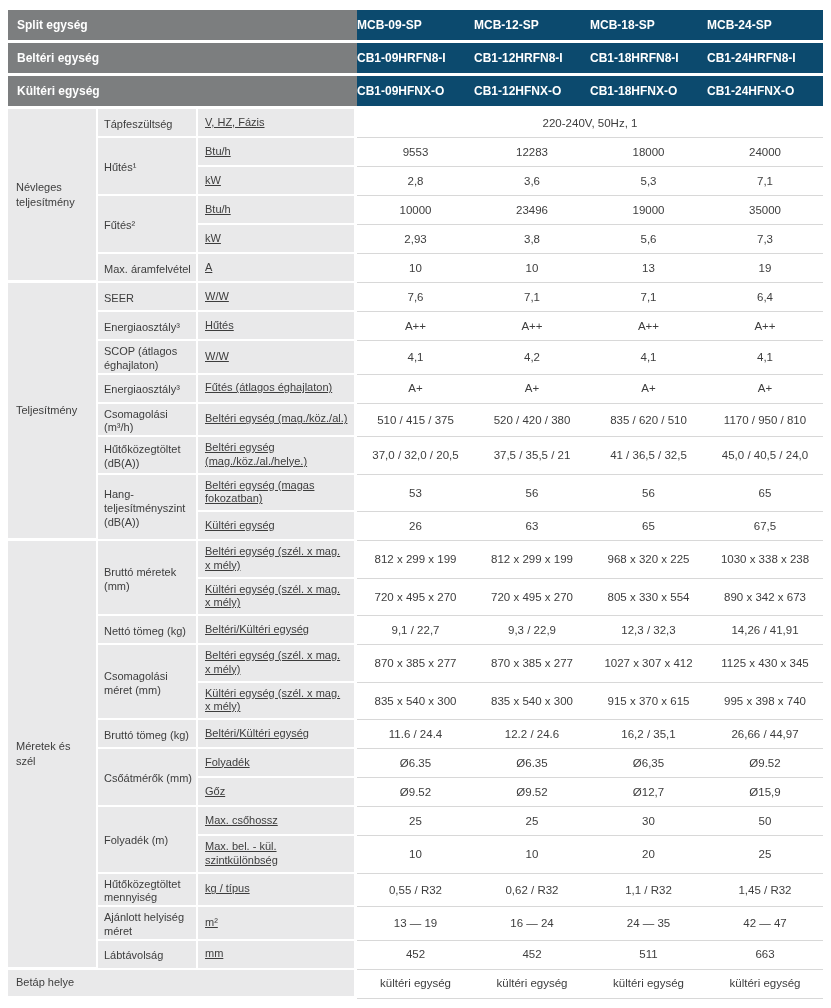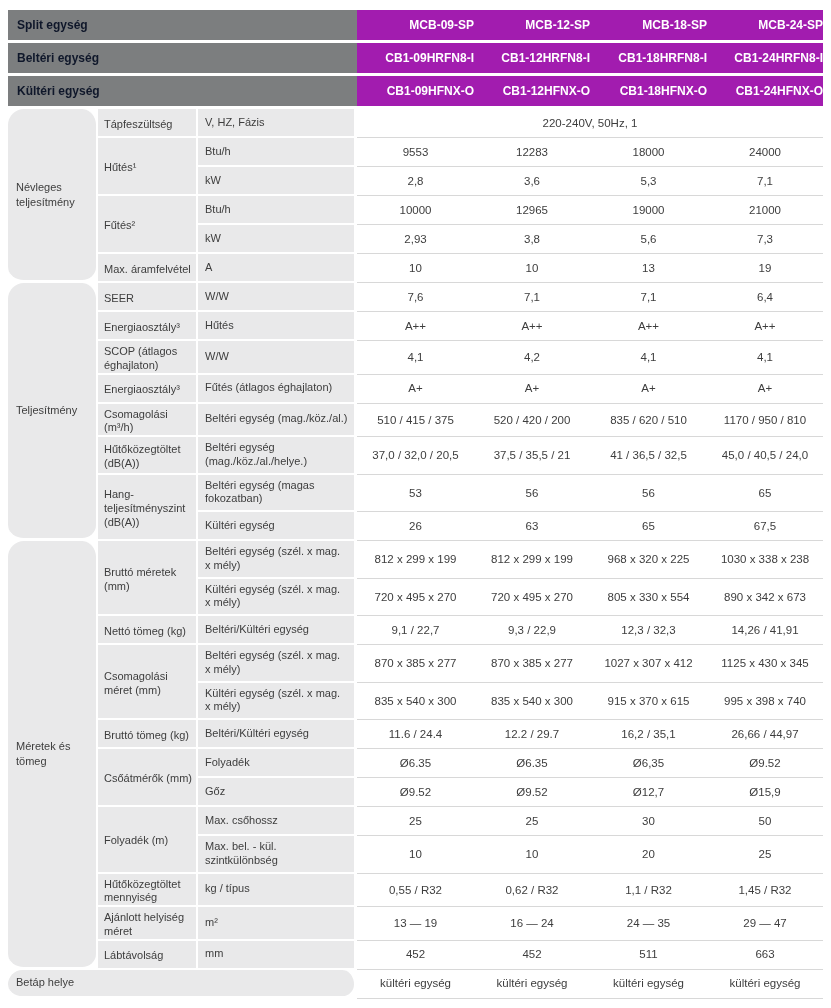--- a/index.html
+++ b/index.html
@@ -19,65 +19,65 @@
     width: 815px;
     border-collapse: separate;
     border-spacing: 0;
     table-layout: fixed;
   }
   td { vertical-align: middle; }
 
   
   td.hlabel {
     background: #7c7e7f;
-    color: #0f172a;
+    color: #ffffff;
     font-weight: bold;
     font-size: 12px;
     padding: 8px 0 8px 9px;
     border-bottom: 3px solid #ffffff;
     height: 31px;
   }
   td.hval {
-    background: #a21caf;
+    background: #0c4a6e;
     color: #ffffff;
     font-weight: bold;
     font-size: 12px;
-    text-align: right;
+    text-align: left;
     border-bottom: 3px solid #ffffff;
     height: 31px;
   }
 
   
   td.group {
     background: #e9e9ea;
     font-size: 11px;
     padding: 4px 4px 4px 8px;
     border-right: 2px solid #ffffff;
     border-bottom: 3px solid #ffffff;
     line-height: 1.3;
-    border-radius: 16px;
   }
   td.group.wide {
     border-right: 3px solid #ffffff;
   }
   td.sub {
     background: #e9e9ea;
     font-size: 11px;
     padding: 4px 4px 0 6px;
     border-right: 2px solid #ffffff;
     border-bottom: 2px solid #ffffff;
     line-height: 1.25;
   }
   td.unit {
     background: #e9e9ea;
     font-size: 11px;
     padding: 4px 6px 4px 7px;
     border-right: 3px solid #ffffff;
     border-bottom: 2px solid #ffffff;
     line-height: 1.25;
+    text-decoration: underline;
   }
 
   
   td.val {
     background: #ffffff;
     font-size: 11.5px;
     text-align: center;
     border-bottom: 1px solid #d8d8d8;
     height: 29px;
     padding: 3px 2px;
@@ -138,23 +138,23 @@
           <td class="unit">kW</td>
           <td class="val">2,8</td>
           <td class="val">3,6</td>
           <td class="val">5,3</td>
           <td class="val">7,1</td>
         </tr>
         <tr>
           <td class="sub" rowspan="2">Fűtés²</td>
           <td class="unit">Btu/h</td>
           <td class="val">10000</td>
-          <td class="val">12965</td>
+          <td class="val">23496</td>
           <td class="val">19000</td>
-          <td class="val">21000</td>
+          <td class="val">35000</td>
         </tr>
         <tr>
           <td class="unit">kW</td>
           <td class="val">2,93</td>
           <td class="val">3,8</td>
           <td class="val">5,6</td>
           <td class="val">7,3</td>
         </tr>
         <tr>
           <td class="sub">Max. áramfelvétel</td>
@@ -194,21 +194,21 @@
           <td class="unit">Fűtés (átlagos éghajlaton)</td>
           <td class="val">A+</td>
           <td class="val">A+</td>
           <td class="val">A+</td>
           <td class="val">A+</td>
         </tr>
         <tr>
           <td class="sub">Csomagolási (m³/h)</td>
           <td class="unit">Beltéri egység (mag./köz./al.)</td>
           <td class="val">510 / 415 / 375</td>
-          <td class="val">520 / 420 / 200</td>
+          <td class="val">520 / 420 / 380</td>
           <td class="val">835 / 620 / 510</td>
           <td class="val">1170 / 950 / 810</td>
         </tr>
         <tr>
           <td class="sub">Hűtőközegtöltet (dB(A))</td>
           <td class="unit">Beltéri egység (mag./köz./al./helye.)</td>
           <td class="val">37,0 / 32,0 / 20,5</td>
           <td class="val">37,5 / 35,5 / 21</td>
           <td class="val">41 / 36,5 / 32,5</td>
           <td class="val">45,0 / 40,5 / 24,0</td>
@@ -222,21 +222,21 @@
           <td class="val">65</td>
         </tr>
         <tr>
           <td class="unit">Kültéri egység</td>
           <td class="val">26</td>
           <td class="val">63</td>
           <td class="val">65</td>
           <td class="val">67,5</td>
         </tr>
         <tr>
-          <td class="group" rowspan="13">Méretek és tömeg</td>
+          <td class="group" rowspan="13">Méretek és szél</td>
           <td class="sub" rowspan="2">Bruttó méretek (mm)</td>
           <td class="unit">Beltéri egység (szél. x mag. x mély)</td>
           <td class="val">812 x 299 x 199</td>
           <td class="val">812 x 299 x 199</td>
           <td class="val">968 x 320 x 225</td>
           <td class="val">1030 x 338 x 238</td>
         </tr>
         <tr>
           <td class="unit">Kültéri egység (szél. x mag. x mély)</td>
           <td class="val">720 x 495 x 270</td>
@@ -264,21 +264,21 @@
           <td class="unit">Kültéri egység (szél. x mag. x mély)</td>
           <td class="val">835 x 540 x 300</td>
           <td class="val">835 x 540 x 300</td>
           <td class="val">915 x 370 x 615</td>
           <td class="val">995 x 398 x 740</td>
         </tr>
         <tr>
           <td class="sub">Bruttó tömeg (kg)</td>
           <td class="unit">Beltéri/Kültéri egység</td>
           <td class="val">11.6 / 24.4</td>
-          <td class="val">12.2 / 29.7</td>
+          <td class="val">12.2 / 24.6</td>
           <td class="val">16,2 / 35,1</td>
           <td class="val">26,66 / 44,97</td>
         </tr>
         <tr>
           <td class="sub" rowspan="2">Csőátmérők (mm)</td>
           <td class="unit">Folyadék</td>
           <td class="val">Ø6.35</td>
           <td class="val">Ø6.35</td>
           <td class="val">Ø6,35</td>
           <td class="val">Ø9.52</td>
@@ -312,21 +312,21 @@
           <td class="val">0,62 / R32</td>
           <td class="val">1,1 / R32</td>
           <td class="val">1,45 / R32</td>
         </tr>
         <tr>
           <td class="sub">Ajánlott helyiség méret</td>
           <td class="unit">m²</td>
           <td class="val">13 — 19</td>
           <td class="val">16 — 24</td>
           <td class="val">24 — 35</td>
-          <td class="val">29 — 47</td>
+          <td class="val">42 — 47</td>
         </tr>
         <tr>
           <td class="sub">Lábtávolság</td>
           <td class="unit">mm</td>
           <td class="val">452</td>
           <td class="val">452</td>
           <td class="val">511</td>
           <td class="val">663</td>
         </tr>
         <tr>

